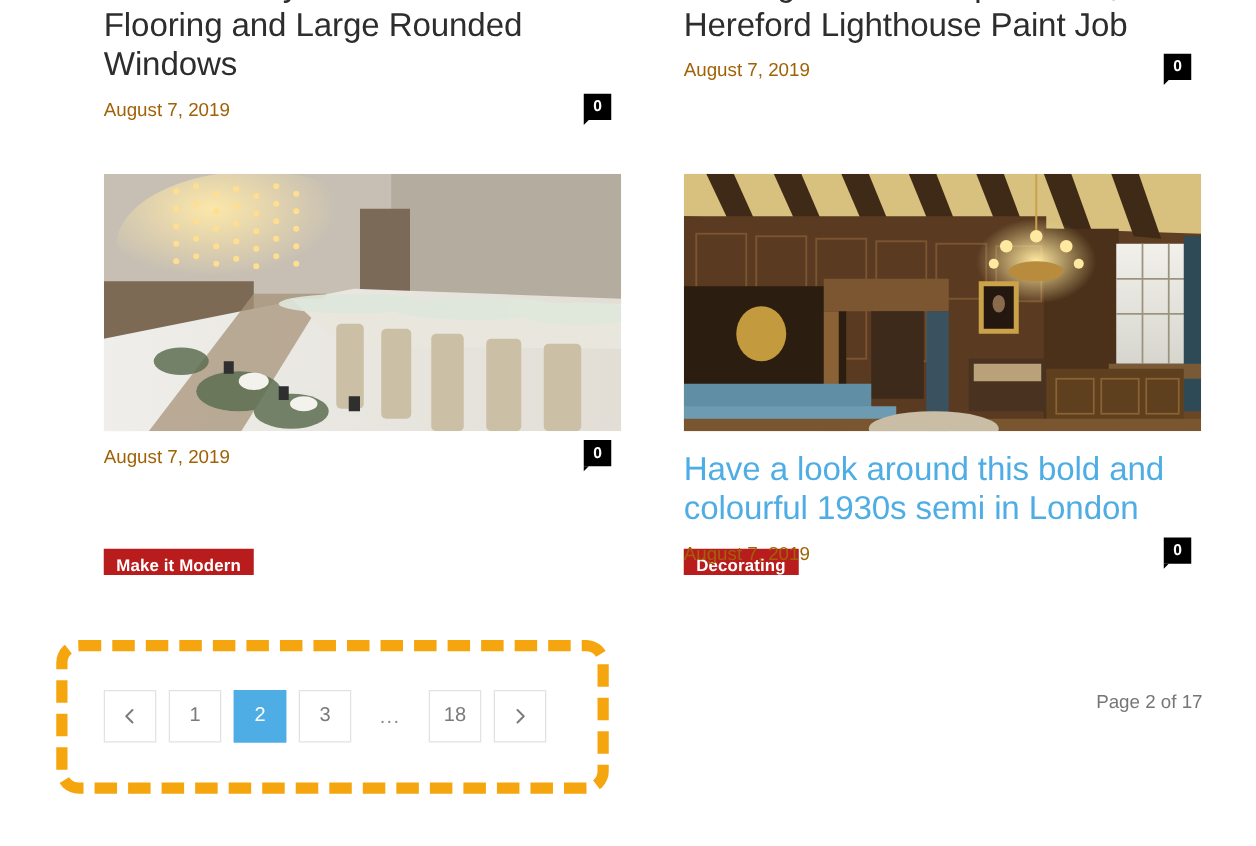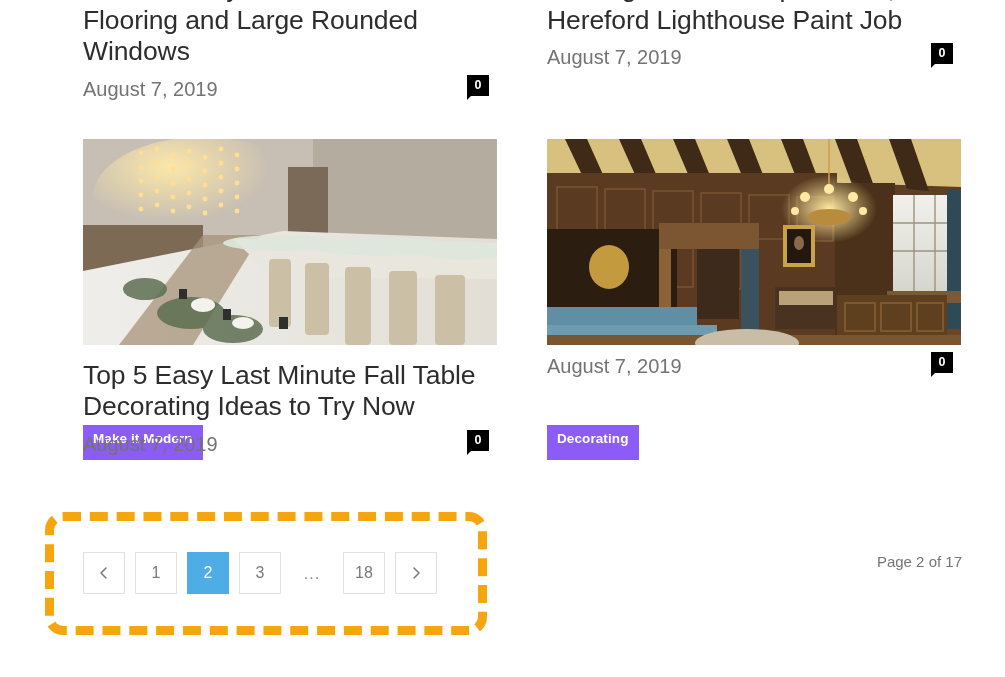--- a/index.html
+++ b/index.html
@@ -41,26 +41,26 @@
     overflow: hidden;
     display: block;
   }
 
   .post-thumb svg { display: block; width: 414px; height: 206px; }
 
   .cat-badge {
     position: absolute;
     left: 0;
     bottom: 0;
-    background: #8b5cf6;
+    background: #b91c1c;
     color: #ffffff;
     font-size: 13.5px;
     font-weight: bold;
     line-height: 1;
-    padding: 7px 10px 14px 10px;
+    padding: 7px 10px 0 10px;
     letter-spacing: 0.1px;
     white-space: nowrap;
   }
 
   .post-title {
     display: block;
     font-size: 26.5px;
     line-height: 31.5px;
     color: #2d2d2d;
     font-weight: normal;
@@ -70,22 +70,22 @@
   }
   .post-title.hovered { color: #4FADE5; }
 
   .post-meta {
     position: relative;
     margin-top: 11px;
     height: 26px;
   }
 
   .post-date {
-    font-size: 20px;
-    color: #737373;
+    font-size: 15px;
+    color: #a16207;
     line-height: 20px;
   }
 
   
   .comment-badge {
     position: absolute;
     right: 8px;
     top: -4px;
     width: 22px;
     height: 21px;
@@ -285,21 +285,20 @@
             <ellipse cx="160" cy="184" rx="11" ry="6"></ellipse>
           </g>
           <g fill="#2f2f2f">
             <rect x="96" y="150" width="8" height="10"></rect>
             <rect x="140" y="170" width="8" height="11"></rect>
             <rect x="196" y="178" width="9" height="12"></rect>
           </g>
         </svg>
       </a>
       <span class="cat-badge">Make it Modern</span>
-      <a class="post-title" href="#">Top 5 Easy Last Minute Fall Table Decorating Ideas to Try Now</a>
       <div class="post-meta">
         <span class="post-date">August 7, 2019</span>
         <span class="comment-badge">0</span>
       </div>
     </div>
 
     <div class="post-card">
       <a class="post-thumb" href="#">
         <svg viewBox="0 0 414 206" preserveAspectRatio="none">
           <defs>
@@ -384,20 +383,21 @@
           <g fill="none" stroke="#8a6236" stroke-width="1.4">
             <rect x="298" y="164" width="30" height="28"></rect>
             <rect x="334" y="164" width="30" height="28"></rect>
             <rect x="370" y="164" width="26" height="28"></rect>
           </g>
           <rect x="0" y="196" width="414" height="10" fill="#7a5630"></rect>
           <ellipse cx="200" cy="204" rx="52" ry="14" fill="#c9bda6"></ellipse>
         </svg>
       </a>
       <span class="cat-badge">Decorating</span>
+      <a class="post-title hovered" href="#">Have a look around this bold and colourful 1930s semi in London</a>
       <div class="post-meta">
         <span class="post-date">August 7, 2019</span>
         <span class="comment-badge">0</span>
       </div>
     </div>
 
   </div>
 
   <nav class="pagination-wrap">
     <button class="page-btn">

